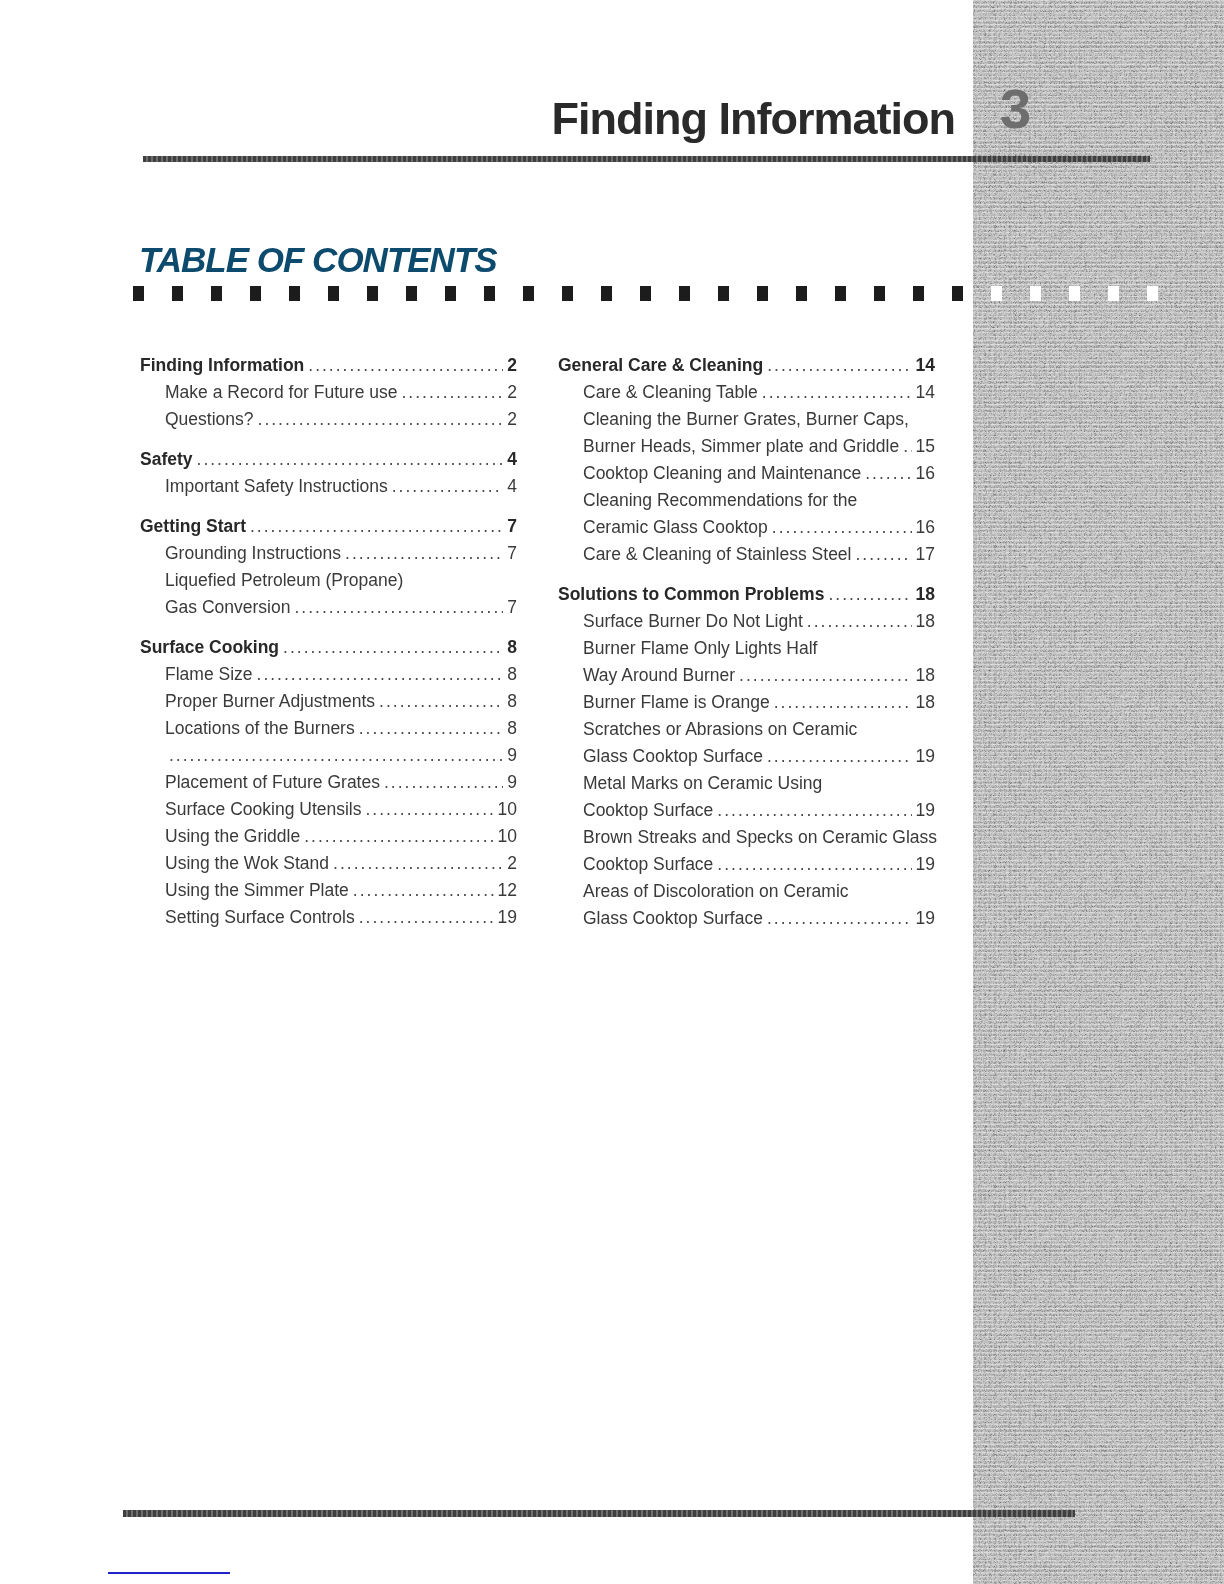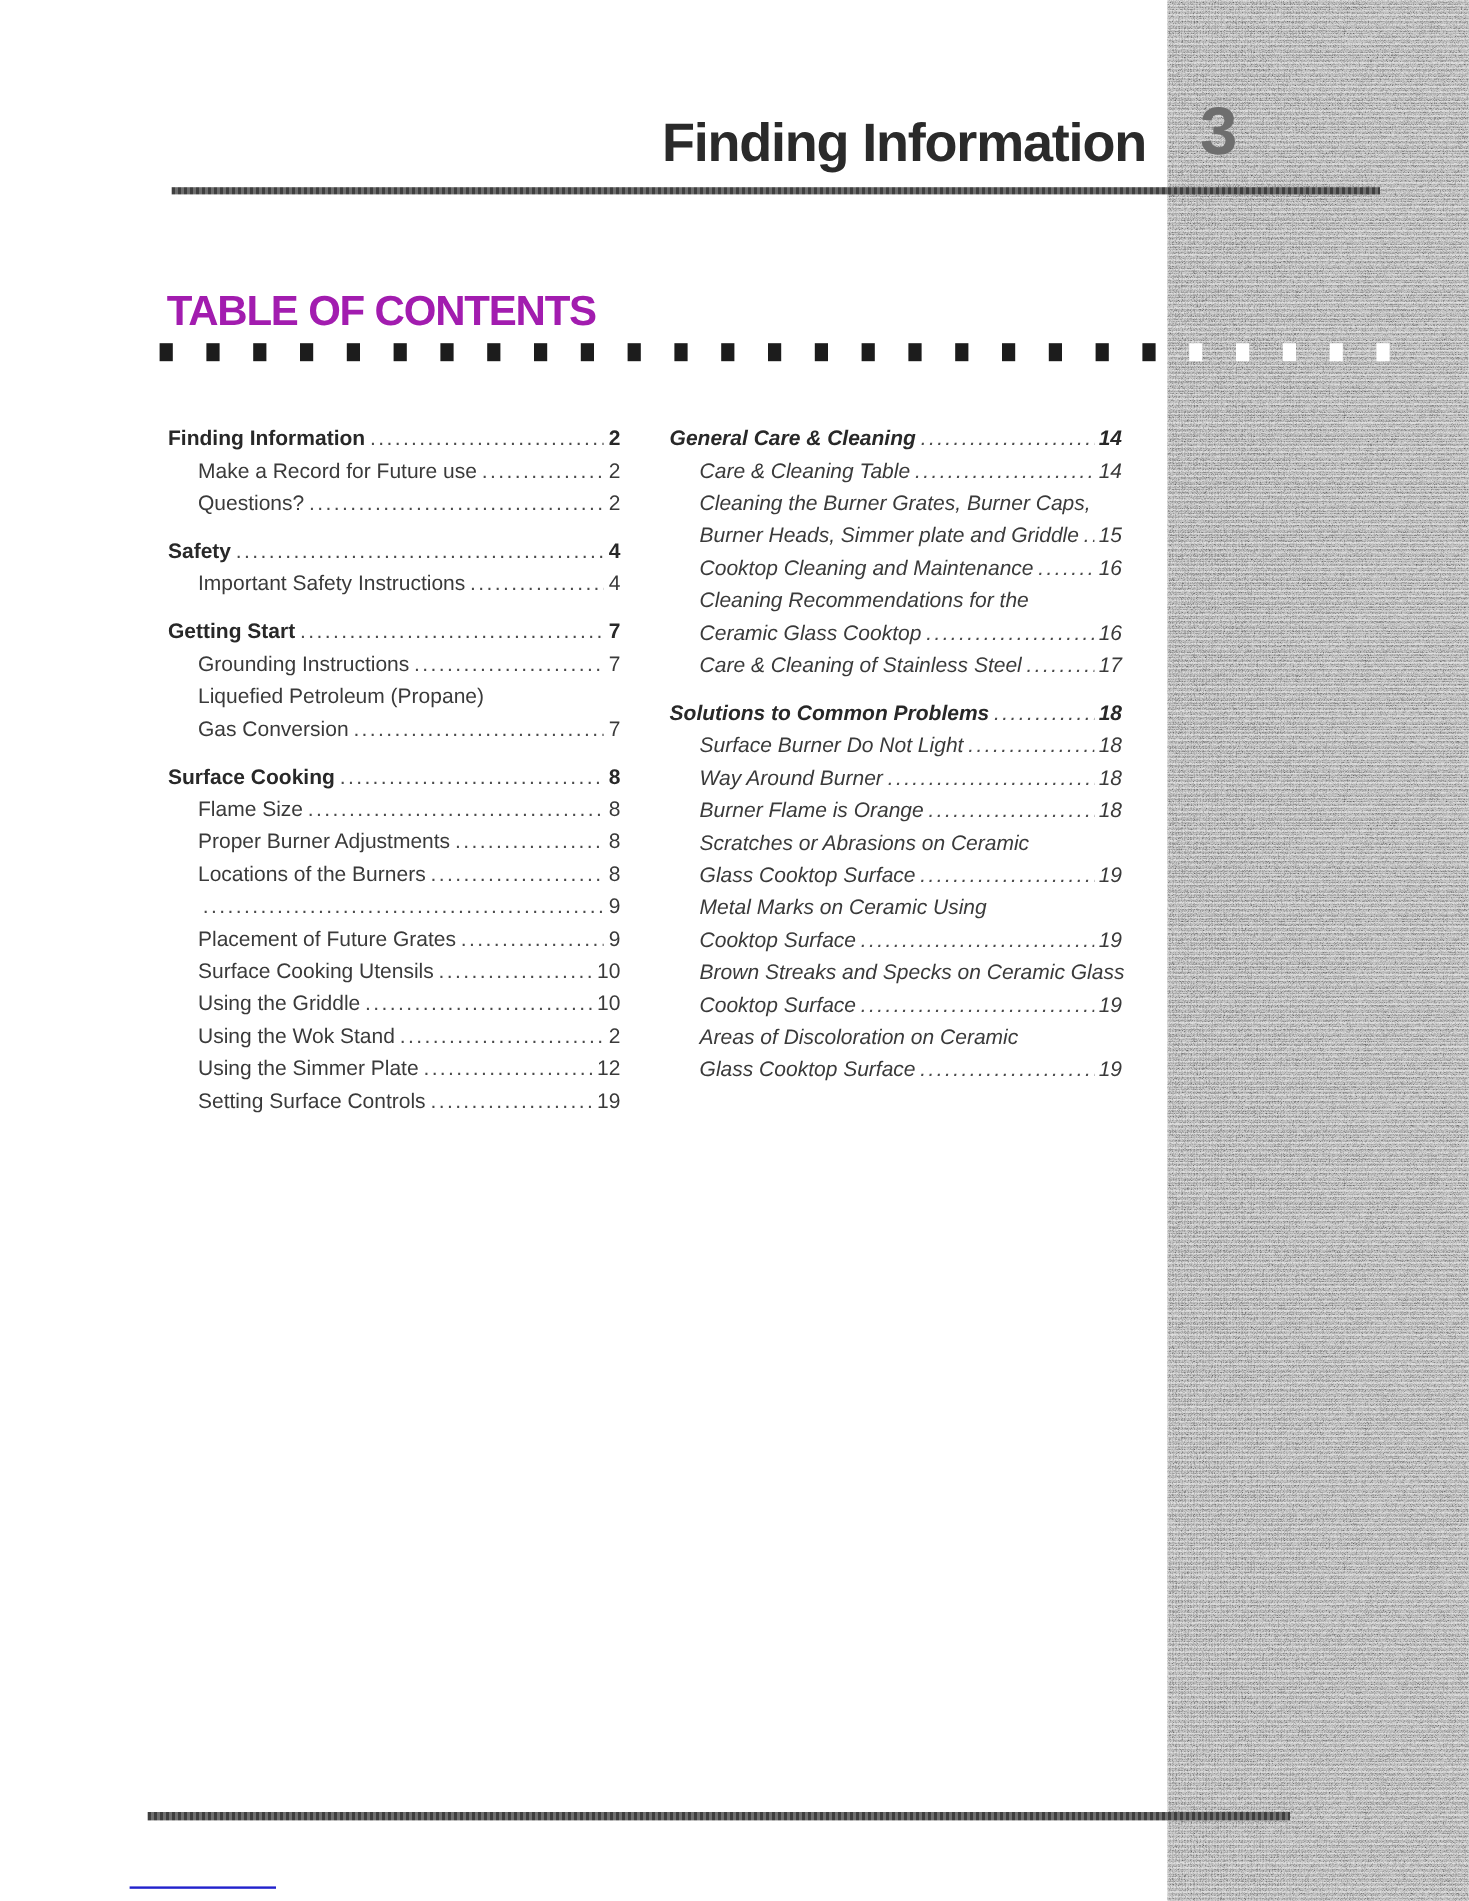--- a/index.html
+++ b/index.html
@@ -49,40 +49,40 @@
     position: absolute; left: 143px; top: 156px;
     width: 1007px; height: 6px;
     background-image: repeating-linear-gradient(90deg, #3f3f3f 0 3px, #6e6e6e 3px 5px);
     z-index: 2;
   }
 
   
   .toc-heading {
     position: absolute; left: 139px; top: 240px;
     font-size: 35px; font-weight: bold; letter-spacing: -1px;
-    color: #a21caf;
-    z-index: 2; white-space: nowrap;
+    color: #0c4a6e;
+    z-index: 2; white-space: nowrap; font-style: italic;
   }
   .squares {
     position: absolute; left: 133px; top: 286px;
     display: flex; gap: 28px;
     z-index: 3;
   }
   .sq { width: 11px; height: 15px; }
   .sq.black { background: #1c1c1c; }
   .sq.white { background: #ffffff; }
 
   
   .toc-col {
     position: absolute; top: 352px; width: 377px;
     font-size: 17.5px;
     z-index: 2;
   }
   #col-0 { left: 140px; }
-  #col-1 { left: 558px; font-style: italic; }
+  #col-1 { left: 558px; }
   .toc-row {
     display: flex; align-items: baseline;
     min-height: 27px; line-height: 27px;
   }
   .toc-row.bold { font-weight: bold; color: #282828; }
   .toc-row.indent { padding-left: 25px; }
   .toc-label { white-space: nowrap; }
   .toc-dots {
     flex: 1; overflow: hidden; white-space: nowrap;
     margin: 0 4px; color: #4a4a4a; font-weight: normal;
@@ -307,20 +307,23 @@
       <span class="toc-label">Solutions to Common Problems</span>
       <span class="toc-dots"></span>
       <span class="toc-page">18</span>
     </div>
     <div class="toc-row indent">
       <span class="toc-label">Surface Burner Do Not Light</span>
       <span class="toc-dots"></span>
       <span class="toc-page">18</span>
     </div>
     <div class="toc-row indent">
+      <span class="toc-label">Burner Flame Only Lights Half</span>
+    </div>
+    <div class="toc-row indent">
       <span class="toc-label">Way Around Burner</span>
       <span class="toc-dots"></span>
       <span class="toc-page">18</span>
     </div>
     <div class="toc-row indent">
       <span class="toc-label">Burner Flame is Orange</span>
       <span class="toc-dots"></span>
       <span class="toc-page">18</span>
     </div>
     <div class="toc-row indent">

